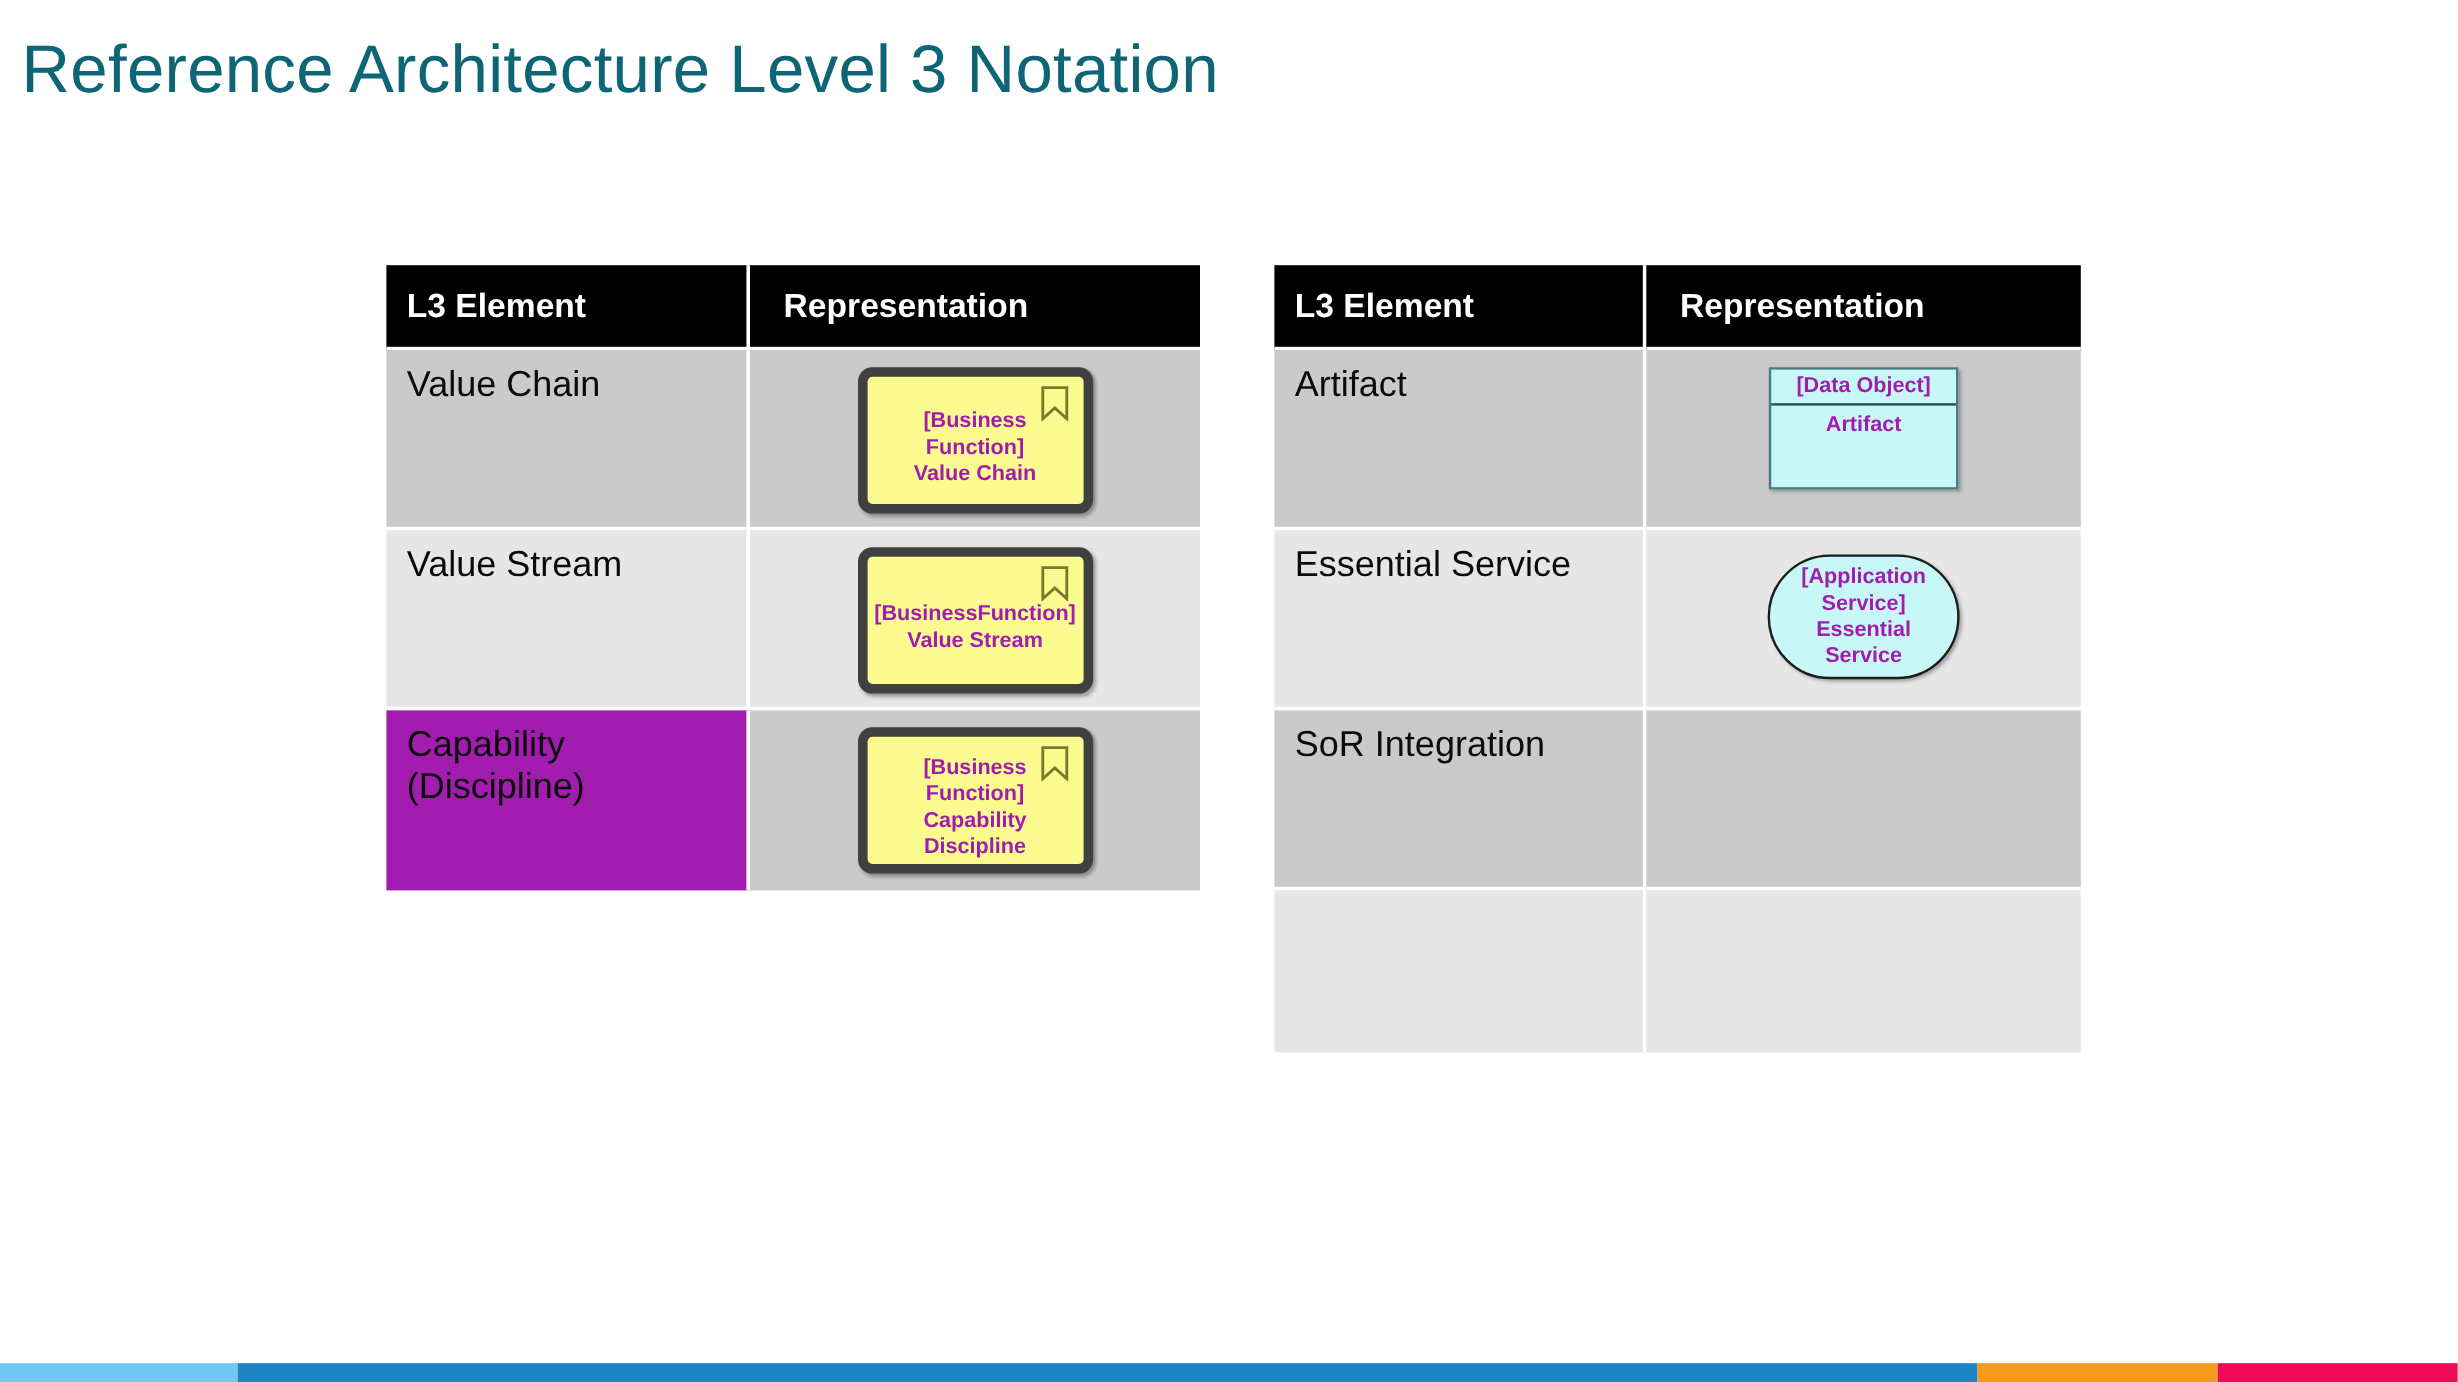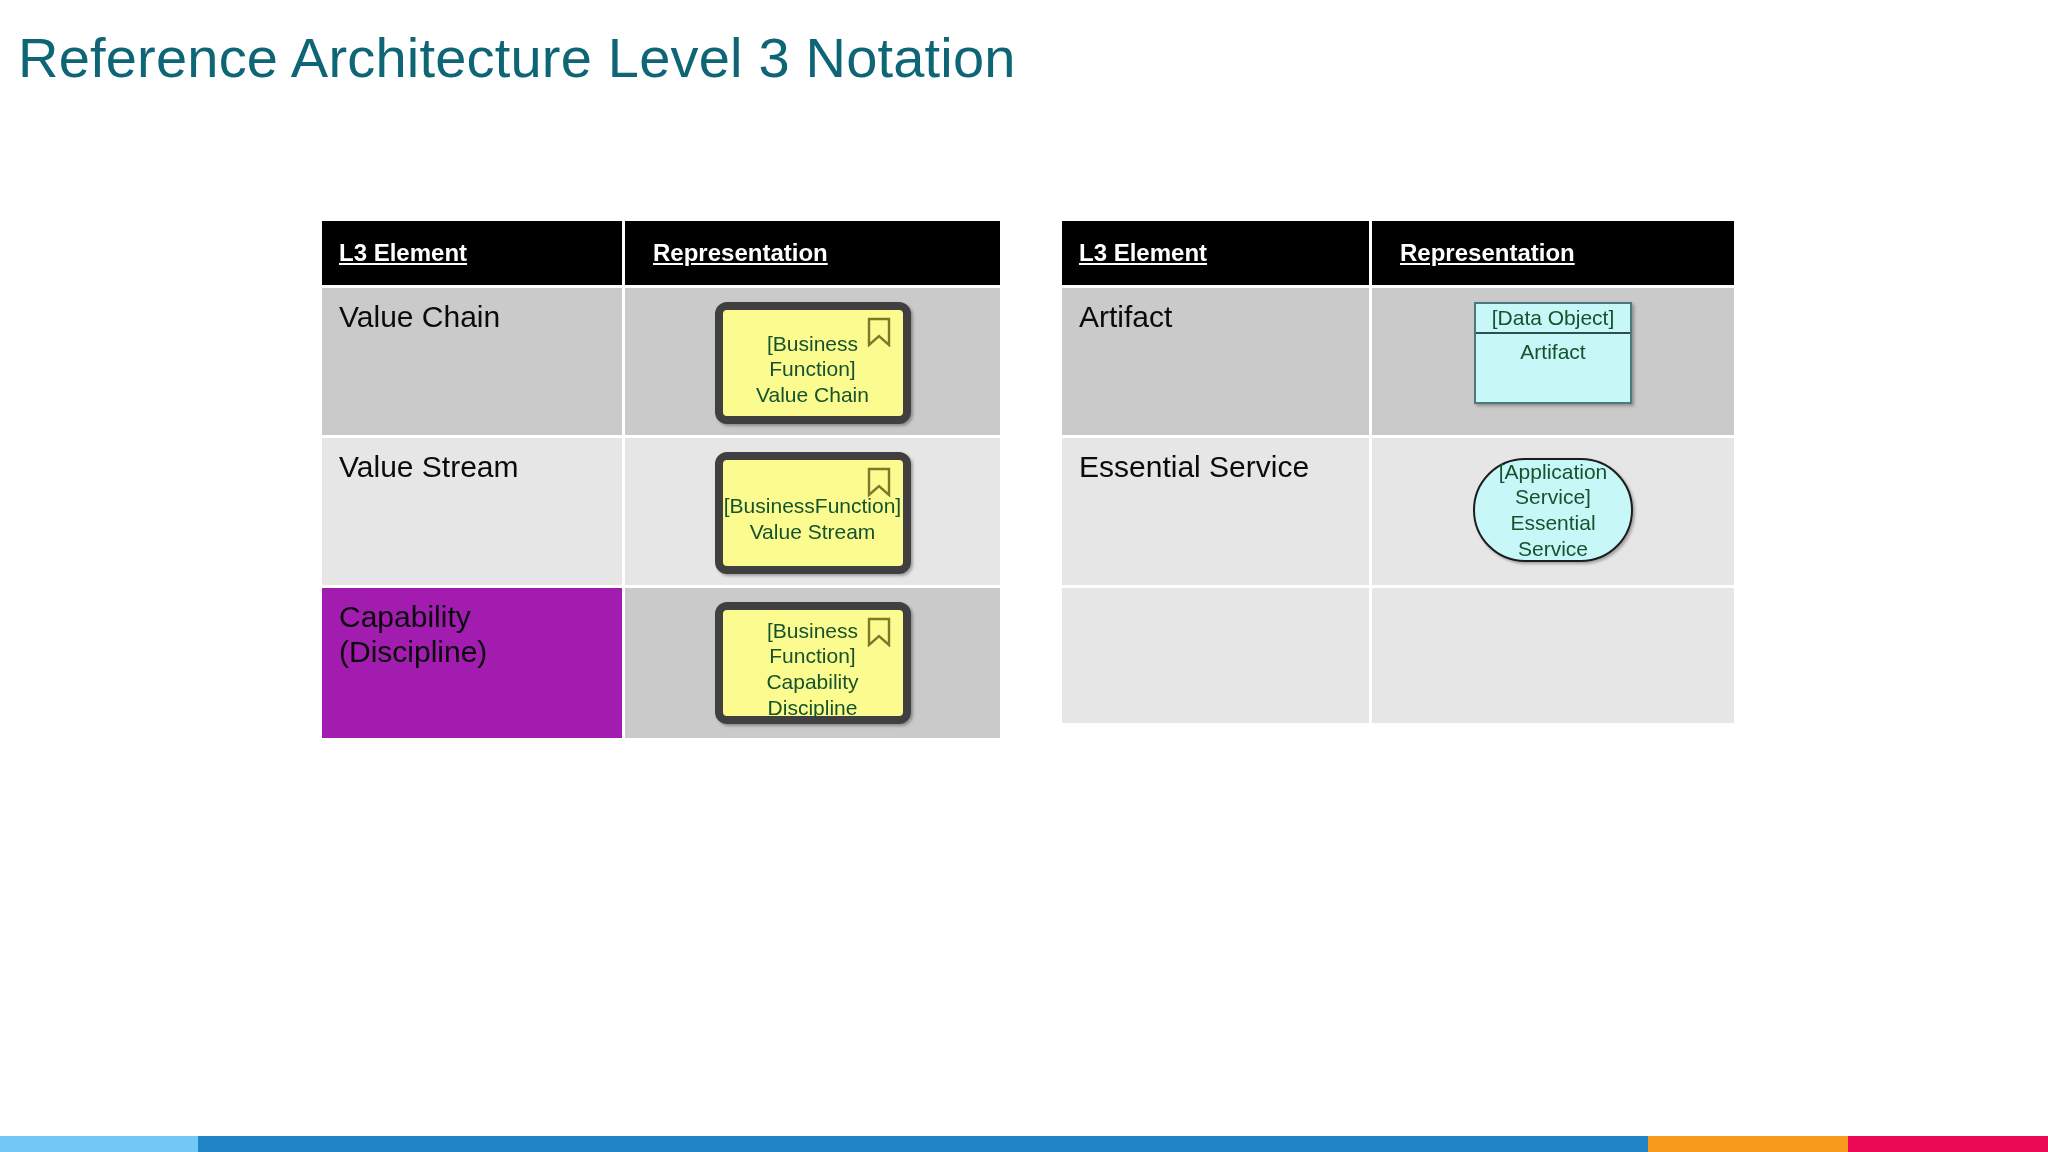--- a/index.html
+++ b/index.html
@@ -39,30 +39,29 @@
   #table-right { left: 1062px; top: 221px; width: 672px; }
 
   .notation-table col.col-element-left { width: 303px; }
   .notation-table col.col-repr-left    { width: 375px; }
   .notation-table col.col-element-right { width: 310px; }
   .notation-table col.col-repr-right    { width: 362px; }
 
   .notation-table th {
     background: #000000;
     color: #ffffff;
-    font-size: 24px;
+    font-size: 28px;
     font-weight: bold;
     text-align: left;
     padding: 18px 0 18px 17px;
     height: 60px;
     vertical-align: top;
     border-right: 3px solid #ffffff;
     border-bottom: 3px solid #ffffff;
     box-sizing: border-box;
-    text-decoration: underline;
   }
   .notation-table th:last-child { border-right: none; padding-left: 28px; }
 
   .notation-table td {
     border-right: 3px solid #ffffff;
     border-bottom: 3px solid #ffffff;
     box-sizing: border-box;
     vertical-align: top;
   }
   .notation-table td:last-child { border-right: none; }
@@ -99,24 +98,24 @@
     box-sizing: border-box;
     display: flex;
     flex-direction: column;
     align-items: center;
     justify-content: center;
     text-align: center;
   }
   .shape .shape-text {
     position: relative;
     z-index: 2;
-    font-size: 21px;
-    font-weight: normal;
+    font-size: 18px;
+    font-weight: bold;
     line-height: 1.22;
-    color: #14532d;
+    color: #a21caf;
     padding: 0 6px;
   }
 
   
   .shape-business-function {
     width: 196px;
     height: 122px;
     margin-top: 14px;
     background: #fbfb8f;
     border: 8px solid #404040;
@@ -308,20 +307,26 @@
         <div class="repr-box">
           <div class="shape shape-app-service">
             <div class="shape-text">[Application</div>
             <div class="shape-text">Service] Essential</div>
             <div class="shape-text">Service</div>
           </div>
         </div>
       </td>
     </tr>
 
+    <tr class="row-dark">
+      <td class="cell-label h150" style="background: rgb(202, 202, 202);">SoR Integration</td>
+      <td class="cell-repr h150" style="background: rgb(202, 202, 202);">
+        <div class="repr-box"></div>
+      </td>
+    </tr>
 
     <tr class="row-light">
       <td class="cell-label h135" style="background: rgb(230, 230, 230);"></td>
       <td class="cell-repr h135" style="background: rgb(230, 230, 230);">
         <div class="repr-box"></div>
       </td>
     </tr>
 
   </tbody>
 </table>

